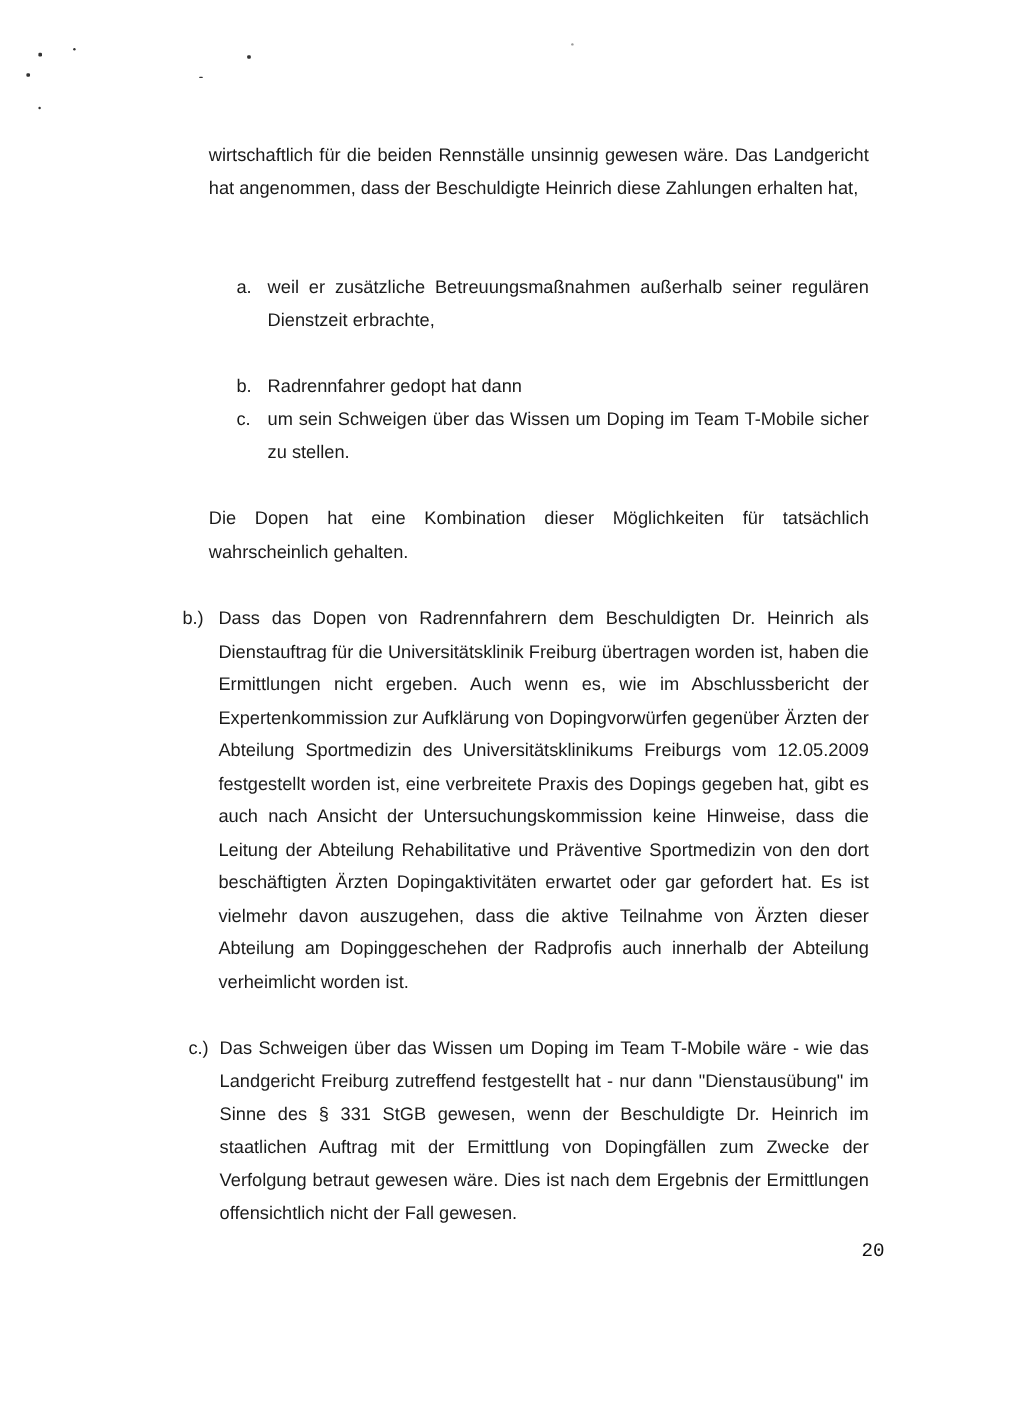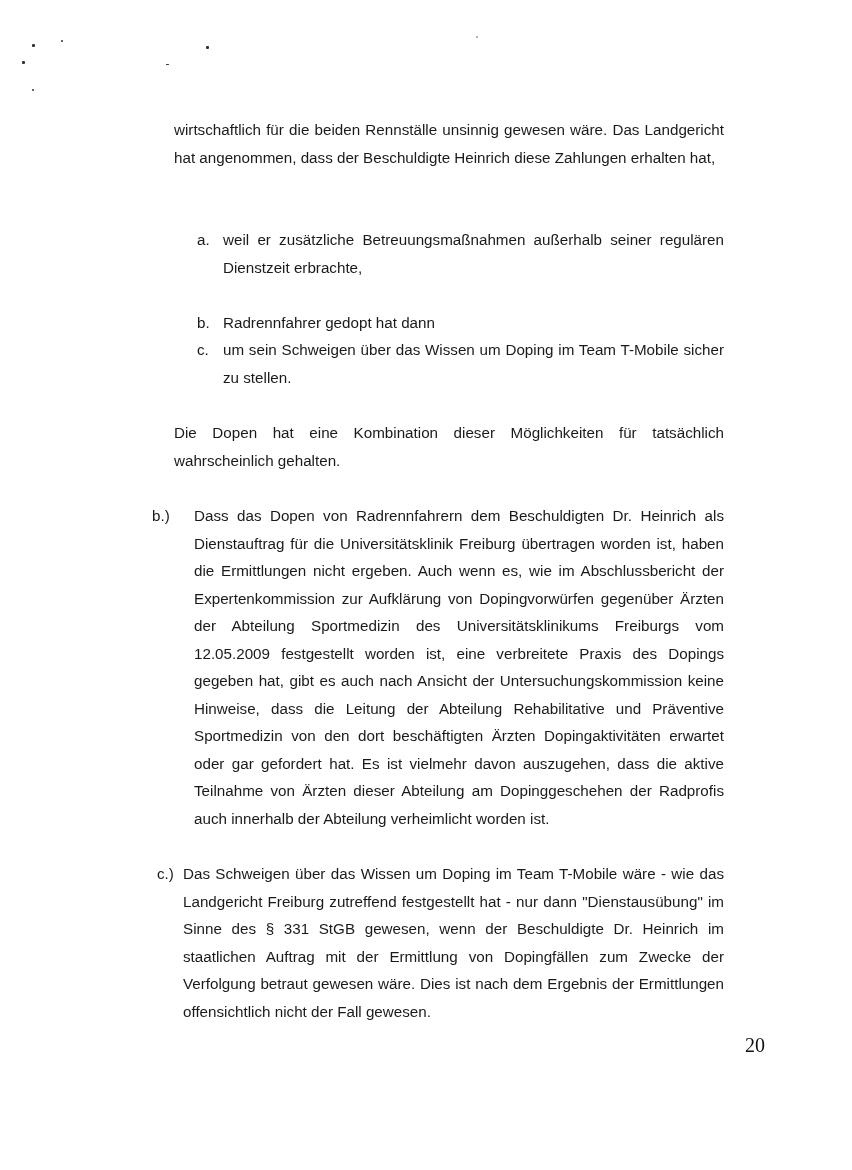--- a/index.html
+++ b/index.html
@@ -6,22 +6,22 @@
   body { width: 852px; height: 1170px; position: relative; overflow: hidden;
          font-family: "Liberation Sans", sans-serif; color: #1a1a1a; font-size: 15.2px; }
   .page { position: absolute; left: 0; top: 0; width: 852px; height: 1170px; }
   .speck { position: absolute; width: 3px; height: 3px; background: #333; border-radius: 1px; }
   .para { position: absolute; left: 174px; width: 550px; line-height: 27.5px; text-align: justify; }
   .list-item { position: absolute; left: 197px; width: 527px; line-height: 27.5px; }
   .list-item .marker { position: absolute; left: 0; top: 0; }
   .list-item .txt { display: block; margin-left: 26px; text-align: justify; }
   .section { position: absolute; left: 152px; width: 572px; line-height: 27.5px; }
   .section .marker { position: absolute; left: 0; top: 0; }
-  .section .txt { display: block; margin-left: 42px; text-align: justify; text-align-last: left; }
-  .page-number { position: absolute; left: 718px; top: 1034px; font-family: Liberation Serif, serif; font-size: 20px; color: #111; margin-left: 27px; }
+  .section .txt { display: block; margin-left: 30px; text-align: justify; text-align-last: left; }
+  .page-number { position: absolute; left: 718px; top: 1034px; font-family: Liberation Mono, monospace; font-size: 16px; color: #111; }
 </style>
 </head>
 <body>
 
 <div class="page">
 
   <div class="speck" style="left:32px;top:44px;"></div>
   <div class="speck" style="left:61px;top:40px;width:2px;height:2px;"></div>
   <div class="speck" style="left:22px;top:61px;"></div>
   <div class="speck" style="left:32px;top:89px;width:2px;height:2px;"></div>

